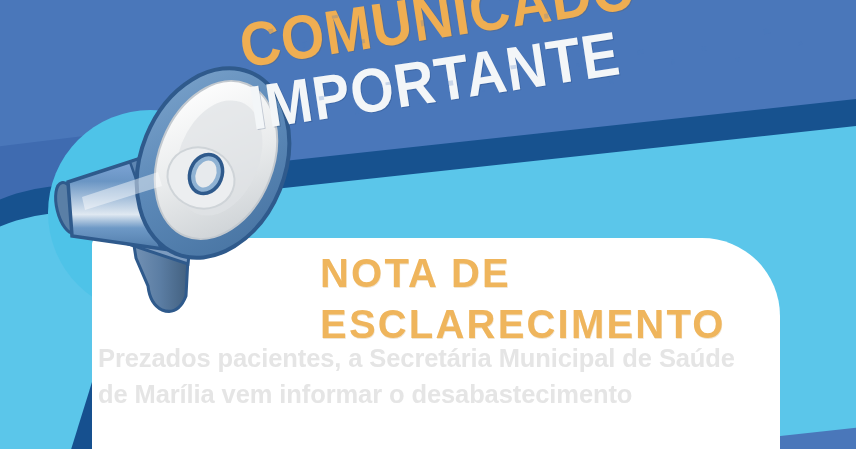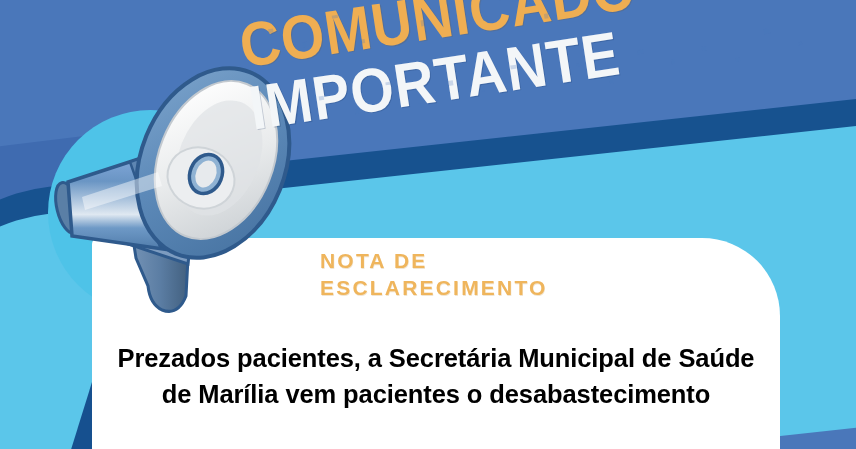--- a/index.html
+++ b/index.html
@@ -128,34 +128,33 @@
     pointer-events: none;
   }
 
   
   .subtitle {
     position: absolute;
     left: 320px;
     top: 248px;
     width: 520px;
     color: #efb55c;
-    font-size: 21px;
+    font-size: 40px;
     font-weight: 700;
     letter-spacing: 2.2px;
     line-height: 1.28;
     text-transform: uppercase;
     text-shadow: 0.5px 0.5px 0 rgba(200,150,70,0.25);
   }
   .body-text {
     position: absolute;
     left: 98px;
     top: 340px;
     width: 676px;
-    text-align: center;
-    color: #000000;
+    color: #e5e5e5;
     font-size: 25.5px;
     font-weight: 700;
     line-height: 1.42;
     letter-spacing: -0.1px;
   }
   .body-text .ln { display: block; }
 
   
   .megaphone {
     position: absolute;
@@ -274,16 +273,16 @@
     </svg>
   </div>
 
   <div class="subtitle">
     <div>NOTA DE</div>
     <div>ESCLARECIMENTO</div>
   </div>
 
   <div class="body-text">
     <span class="ln">Prezados pacientes, a Secretária Municipal de Saúde</span>
-    <span class="ln">de Marília vem pacientes o desabastecimento</span>
+    <span class="ln">de Marília vem informar o desabastecimento</span>
   </div>
 
 </div>
 
 </body></html>

